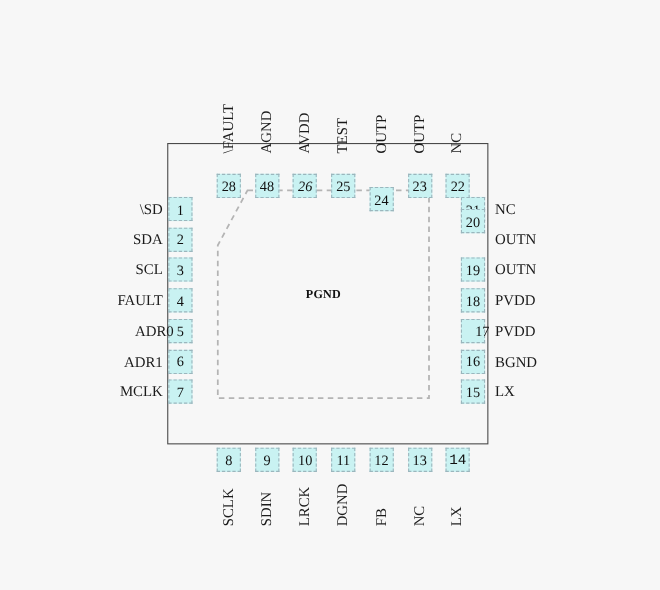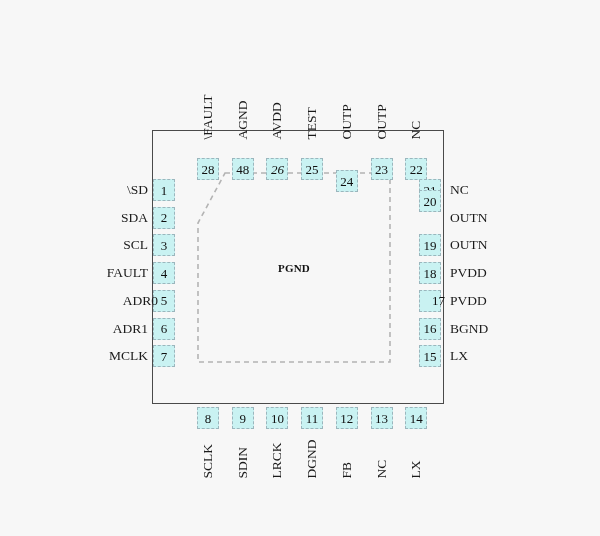--- a/index.html
+++ b/index.html
@@ -169,15 +169,15 @@
     <div class="pin horiz" style="left: 231.7px; top: 383px;">9</div>
     <div class="pin-label rot" style="left: 248.7px; top: 465px;">SDIN</div>
     <div class="pin horiz" style="left: 266.4px; top: 383px;">10</div>
     <div class="pin-label rot" style="left: 283.4px; top: 465px;">LRCK</div>
     <div class="pin horiz" style="left: 301.1px; top: 383px;">11</div>
     <div class="pin-label rot" style="left: 318.1px; top: 465px;">DGND</div>
     <div class="pin horiz" style="left: 335.8px; top: 383px;">12</div>
     <div class="pin-label rot" style="left: 352.8px; top: 465px;">FB</div>
     <div class="pin horiz" style="left: 370.5px; top: 383px;">13</div>
     <div class="pin-label rot" style="left: 387.5px; top: 465px;">NC</div>
-    <div class="pin horiz" style="left: 405.2px; top: 383px;">14</div>
+    <div class="pin horiz" style="left: 405.2px; top: 383px; font-family: Liberation Mono, monospace;">14</div>
     <div class="pin-label rot" style="left: 422.2px; top: 465px;">LX</div>
   </div>
 
 </body></html>

